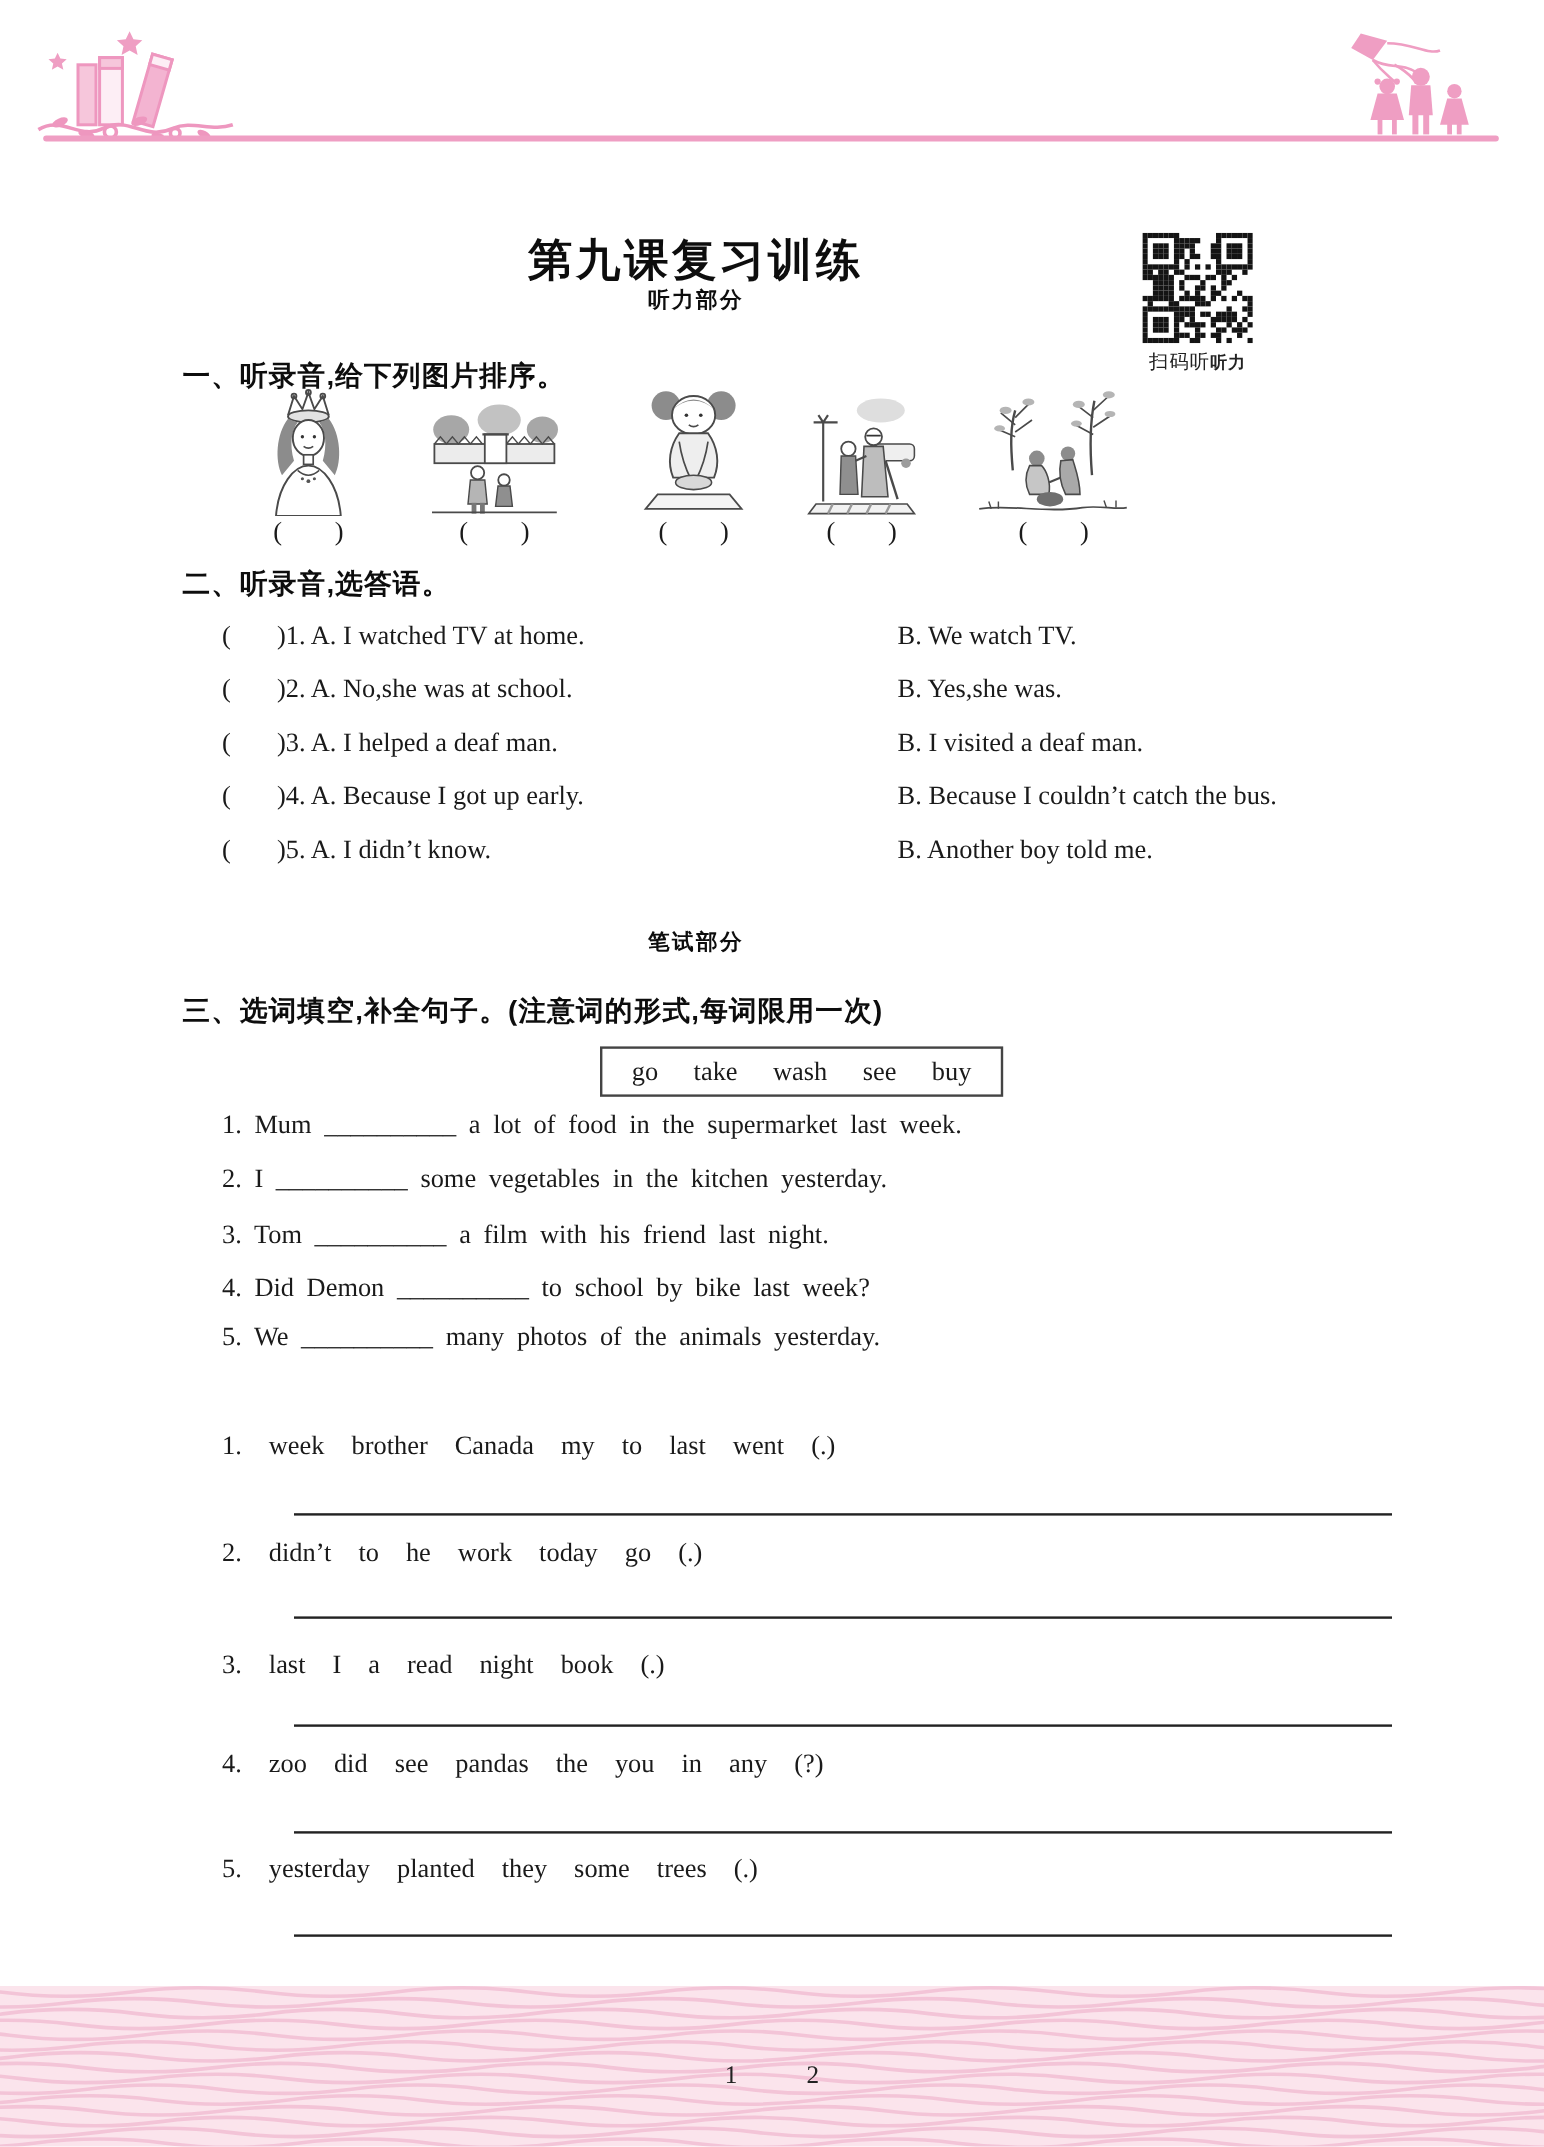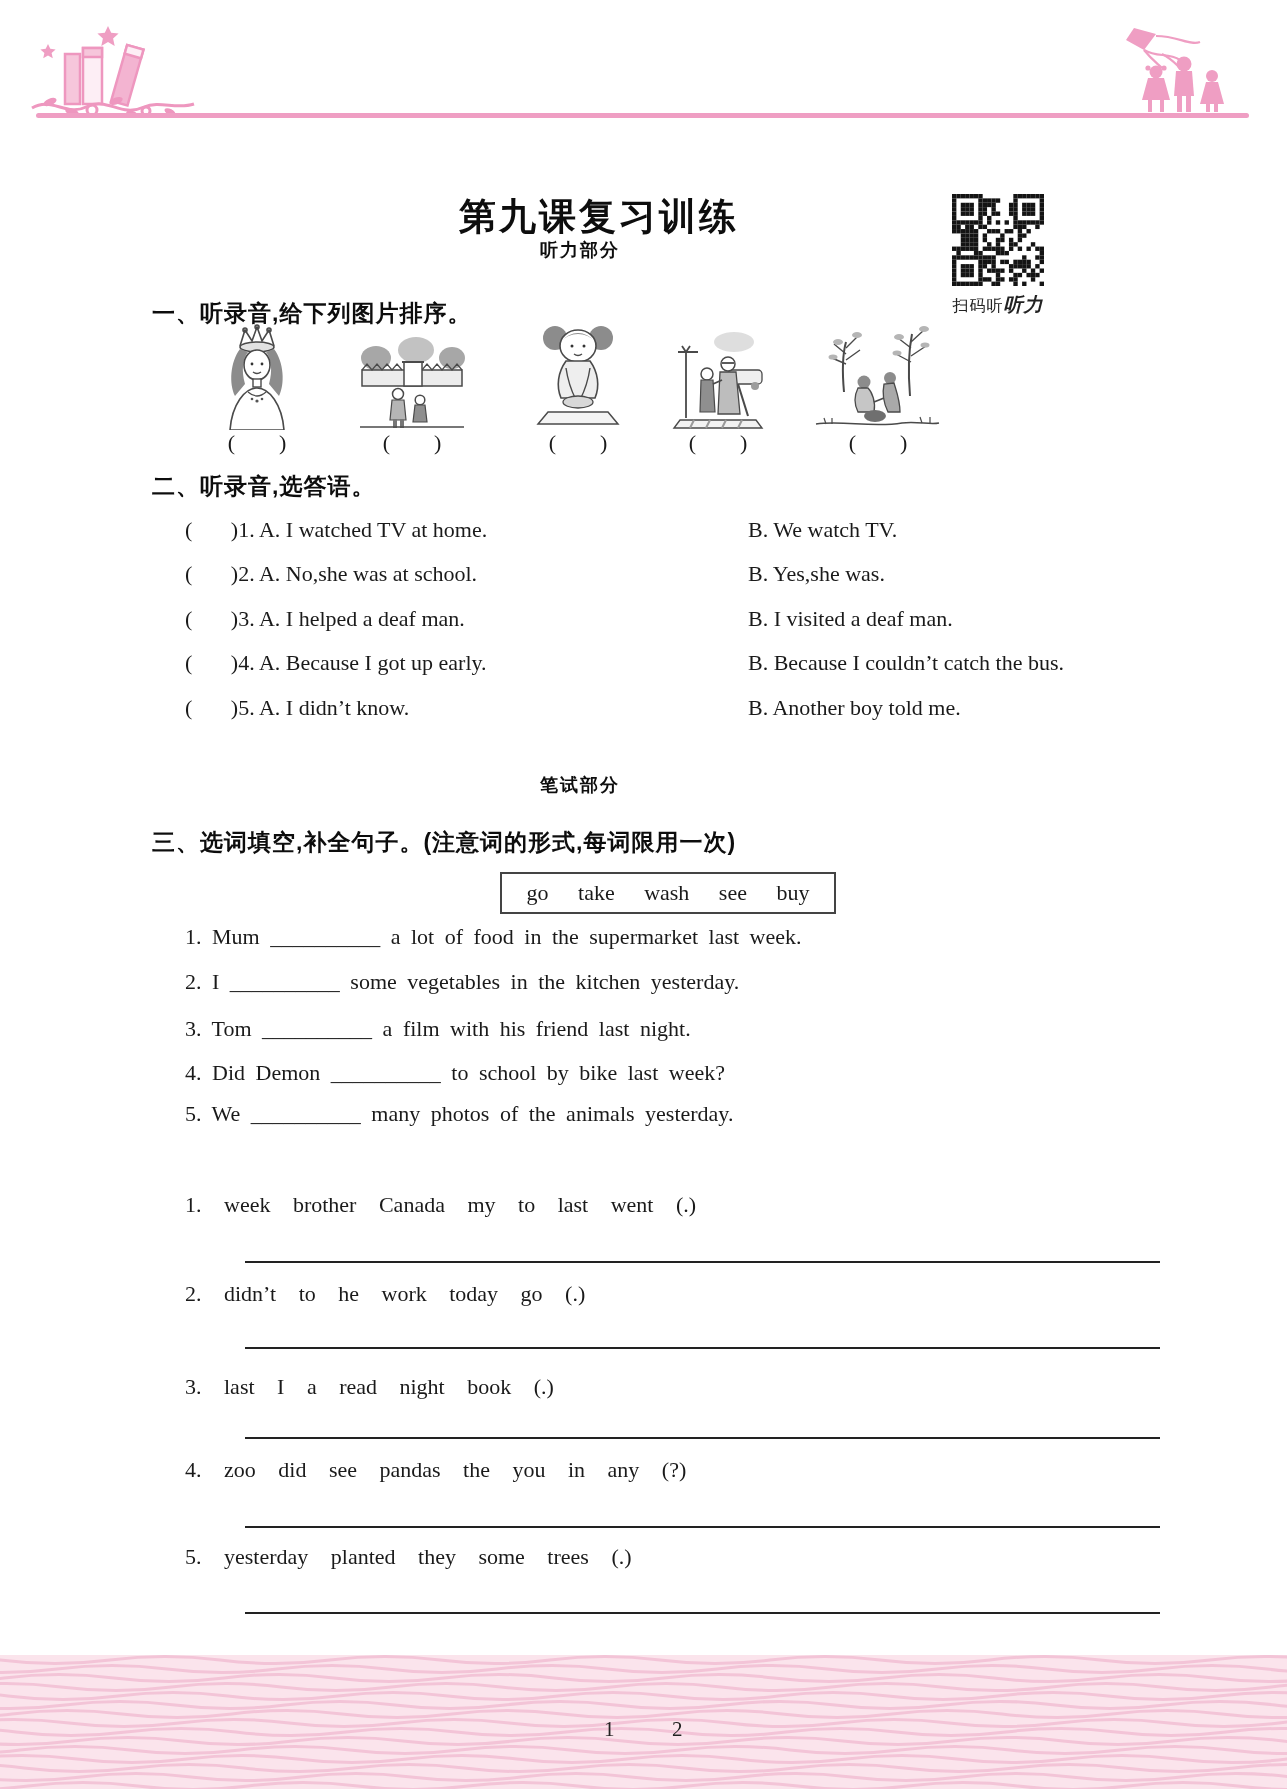--- a/index.html
+++ b/index.html
@@ -5,21 +5,21 @@
   html,body { margin:0; padding:0; background:#fff; }
   .page { position:relative; width:1287px; height:1789px; background:#ffffff;
           font-family:"Liberation Sans", sans-serif; color:#1a1a1a; overflow:hidden; }
   .abs { position:absolute; }
   .center-block { left:0; width:1160px; text-align:center; }
   .title { font-size:37px; font-weight:700; letter-spacing:3px; color:#0d0d0d; }
   .subhead { font-size:18px; font-weight:700; letter-spacing:2px; color:#0d0d0d; }
   .heading { font-weight:700; font-size:23px; color:#0d0d0d; letter-spacing:1px; }
   .divider { background:#ef9ec3; border-radius:3px; }
   .qr-caption { font-size:16px; color:#222; text-align:center; letter-spacing:1px; }
-  .qr-caption b { font-size:19px;font-style:italic; }
+  .qr-caption b { font-size:14px; }
   .pic-blank { font-size:22px; white-space:pre; transform:translateX(-50%);
                font-family:"Liberation Serif", serif; }
   .row2-left, .row2-right { position:absolute; font-size:22px; white-space:pre;
                font-family:"Liberation Serif", serif; }
   .row2-left { left:185px; }
   .row2-right { left:748px; }
   .s3item { position:absolute; left:185px; font-size:22px; word-spacing:5px;
             font-family:"Liberation Serif", serif; white-space:pre; }
   .s4item { position:absolute; left:185px; font-size:22px; word-spacing:17px;
             font-family:"Liberation Serif", serif; white-space:pre; }
@@ -90,21 +90,21 @@
       </g>
       <g stroke="#ef9ec3" stroke-width="2.2" fill="none">
         <path d="M62 26 C 76 34, 86 28, 98 36"></path>
         <path d="M74 12 C 96 12, 108 22, 118 18"></path>
         <path d="M62 26 C 70 36, 76 40, 80 44"></path>
         <path d="M96 42 C 90 36, 84 32, 80 30"></path>
       </g>
     </svg>
   </div>
 
-  <div class="abs center-block title" style="top:192px;padding-left:19px;">第九课复习训练</div>
+  <div class="abs center-block title" style="top:192px;">第九课复习训练</div>
   <div class="abs center-block subhead" style="top:238px;">听力部分</div>
 
   <div class="abs" id="qr-box" style="left:952px; top:194px; width:92px; height:92px;">
       <svg width="92" height="92" viewBox="0 0 92 92">
         <g fill="#141414">
           <rect x="0.00" y="0.00" width="4.38" height="4.38"></rect>
           <rect x="4.38" y="0.00" width="4.38" height="4.38"></rect>
           <rect x="8.76" y="0.00" width="4.38" height="4.38"></rect>
           <rect x="13.14" y="0.00" width="4.38" height="4.38"></rect>
           <rect x="17.52" y="0.00" width="4.38" height="4.38"></rect>

